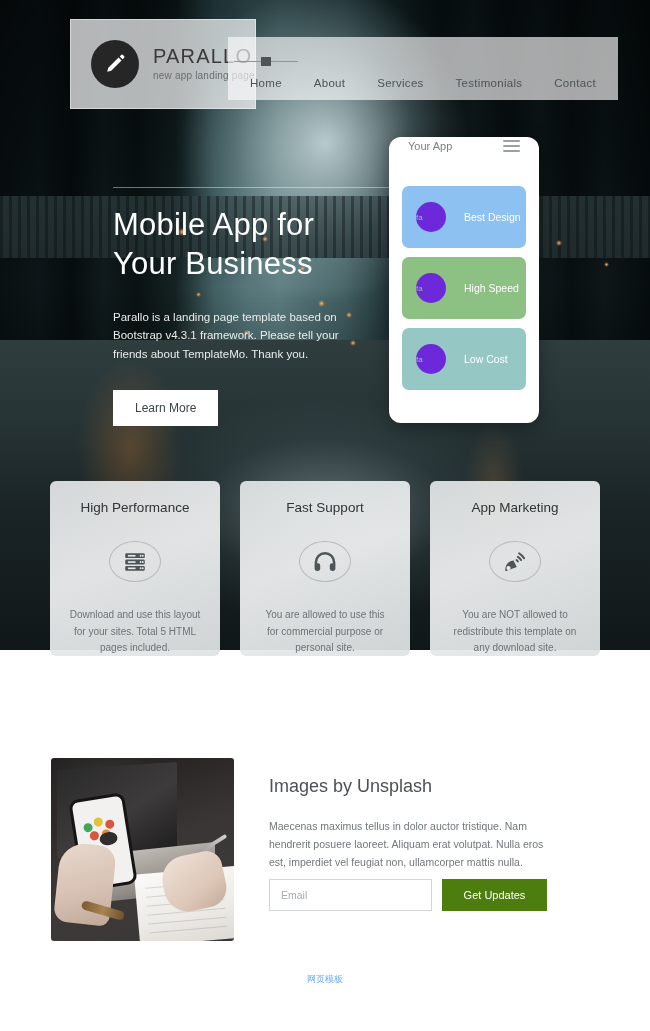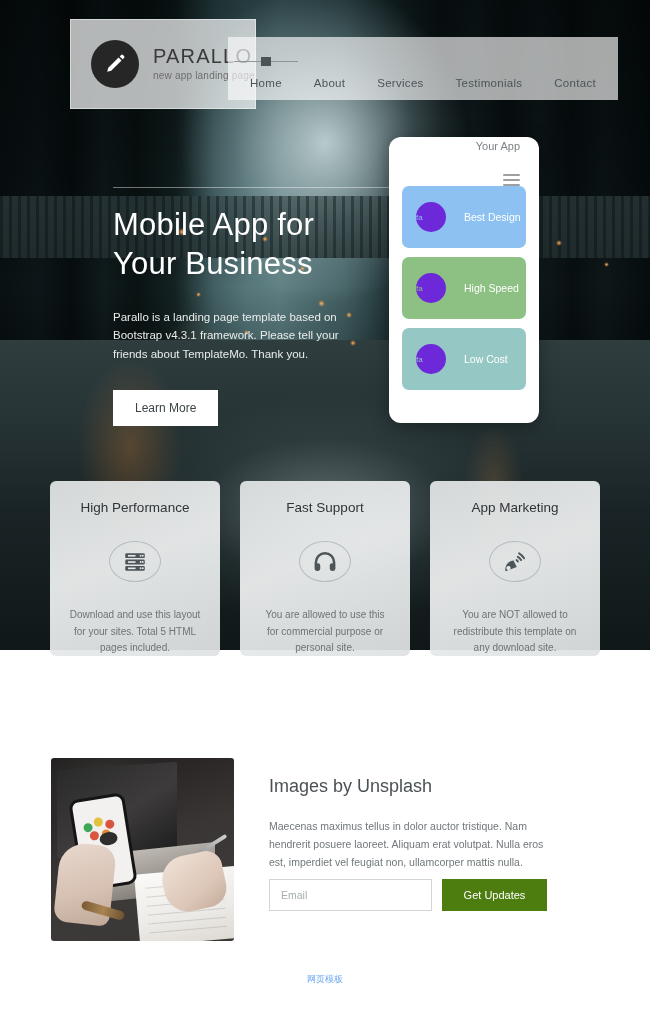--- a/index.html
+++ b/index.html
@@ -103,22 +103,22 @@
 
   
   .phone {
     position:absolute; left:389px; top:137px; width:150px; height:286px;
     background:#ffffff; border-radius:12px;
     border: 3px solid rgba(255,255,255,0.92);
     box-shadow: 0 4px 18px rgba(0,0,0,0.35);
     overflow:hidden;
   }
   .phone-head {
-    height:46px; display:flex; align-items:flex-end; justify-content:space-between;
-    padding: 0 16px 0 16px; background:#ffffff;flex-direction:column;
+    height:46px; display:flex; align-items:flex-start; justify-content:space-between;
+    padding: 0 16px 0 16px; background:#ffffff;
   }
   .phone-title { font-size:11px; color:#7b8184; }
   .burger { width:17px; display:flex; flex-direction:column; gap:3px; }
   .burger span { display:block; height:2px; background:#9aa0a3; border-radius:1px; }
   .phone-body { padding: 0 10px 10px 10px; display:flex; flex-direction:column; gap:9px; }
   .app-card {
     height:62px; border-radius:7px; display:flex; align-items:center; padding-left:14px; gap:18px;
   }
   .app-card .fa-circle {
     width:30px; height:30px; border-radius:50%; background:#6d28d9;

